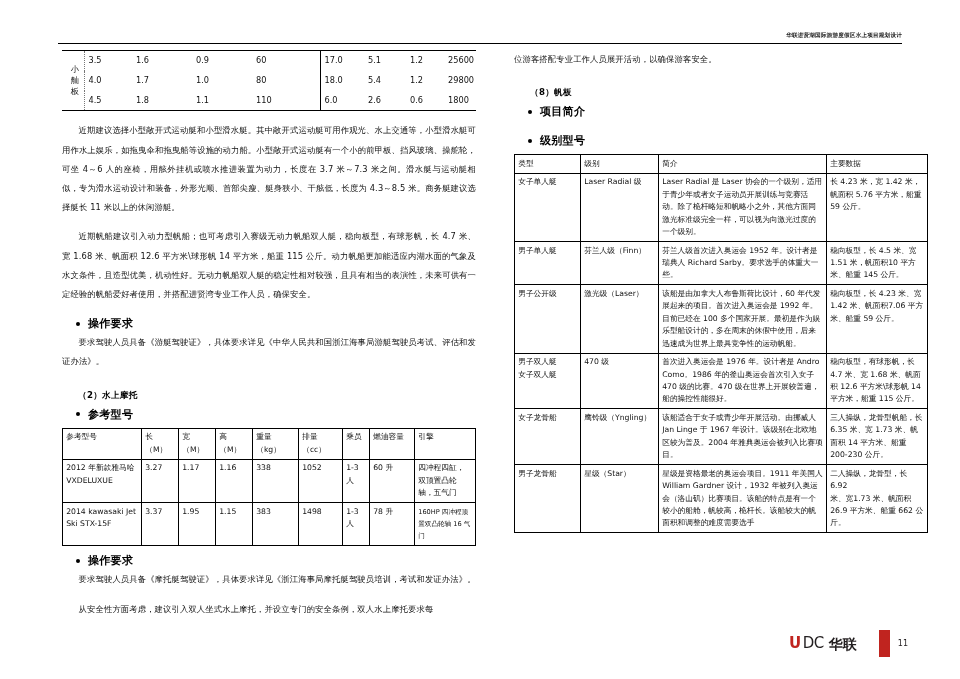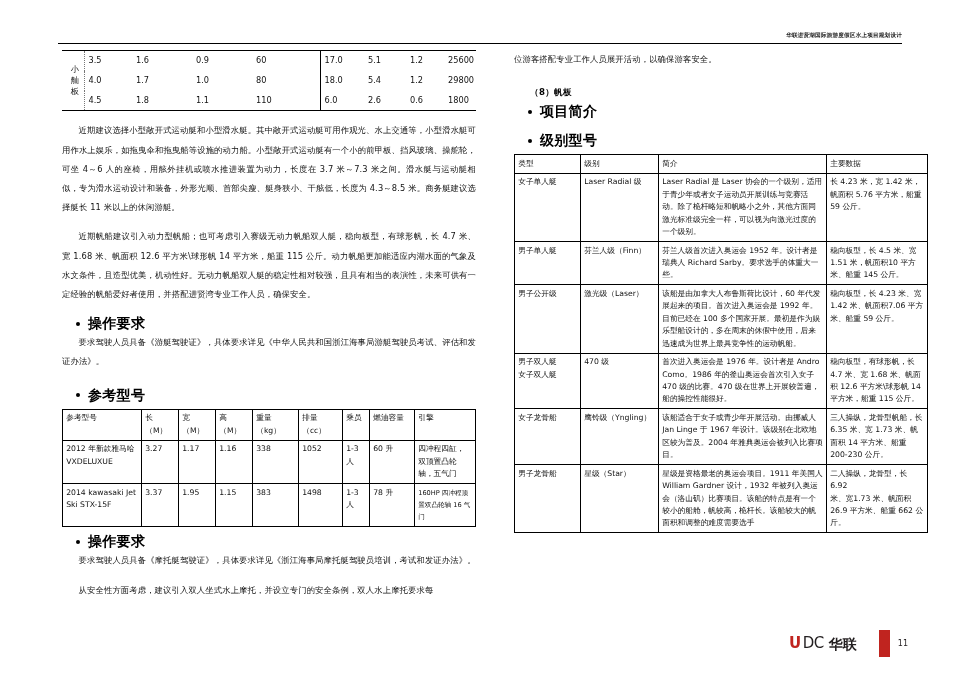--- a/index.html
+++ b/index.html
@@ -66,21 +66,21 @@
   h3.sect {
     margin: 0;
     font-size: 8.6px;
     font-weight: bold;
     color: #000;
     line-height: 19px;
     padding-left: 16px;
     letter-spacing: 0.3px;
   }
   .bullet-line {
-    font-size: 14px;
+    font-size: 11px;
     font-weight: bold;
     color: #000;
     line-height: 19px;
     padding-left: 26px;
     position: relative;
     letter-spacing: 0.3px;
   }
   .bullet-line .dot {
     position: absolute;
     left: 14px;
@@ -268,20 +268,21 @@
 
     <div class="bullet-line">
       <span class="dot"></span>
       <span>操作要求</span>
     </div>
 
     <p class="body indent">要求驾驶人员具备《游艇驾驶证》，具体要求详见《中华人民共和国浙江海事局游艇驾驶员考试、评估和发证办法》。</p>
 
     <div class="gap-md"></div>
 
+    <h3 class="sect">（2）水上摩托</h3>
 
     <div class="bullet-line">
       <span class="dot"></span>
       <span>参考型号</span>
     </div>
 
     <div style="height:4px"></div>
 
     <table class="box">
       <colgroup>

